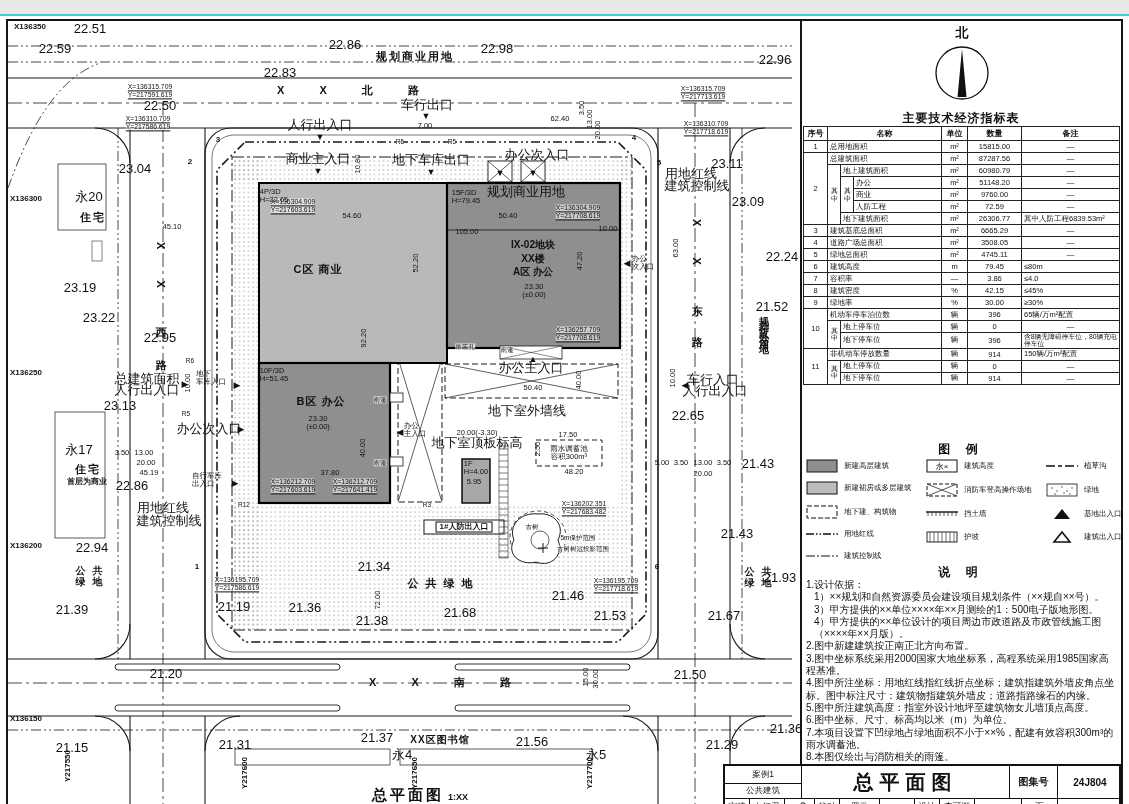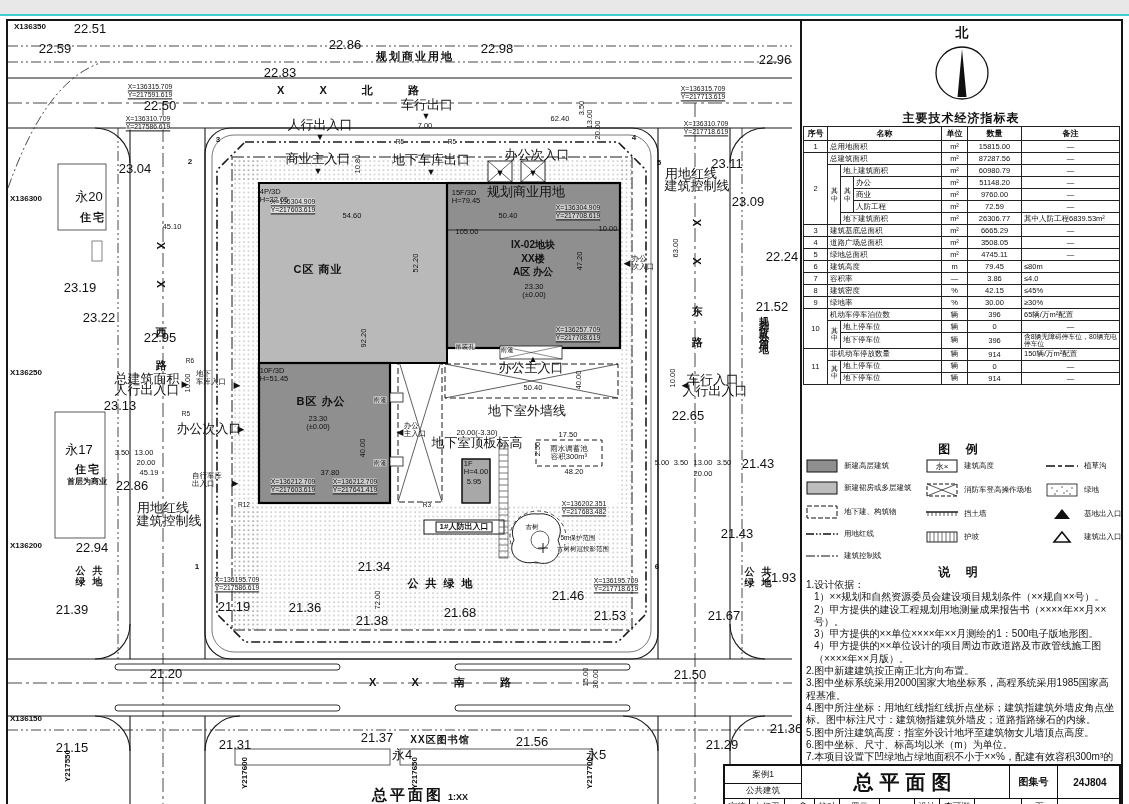--- a/index.html
+++ b/index.html
@@ -612,21 +612,20 @@
         </svg><span class="leg-label">基地出入口</span></div>
       <div class="leg-item" style="left: 1046px; top: 514px;"><svg width="32" height="14" viewBox="0 0 32 14">
           <polygon points="16,2 8,12 24,12" fill="none" stroke="#111" stroke-width="1.6"></polygon>
         </svg><span class="leg-label">建筑出入口</span></div>
     </div>
 
   <div class="notes-title">说  明</div>
   <div id="notes">
       <div class="note">1.设计依据：</div>
       <div class="note sub">1）××规划和自然资源委员会建设项目规划条件（××规自××号）。</div>
-      <div class="note sub">2）甲方提供的建设工程规划用地测量成果报告书（××××年××月××号）。</div>
       <div class="note sub">3）甲方提供的××单位××××年××月测绘的1：500电子版地形图。</div>
       <div class="note sub">4）甲方提供的××单位设计的项目周边市政道路及市政管线施工图（××××年××月版）。</div>
       <div class="note">2.图中新建建筑按正南正北方向布置。</div>
       <div class="note">3.图中坐标系统采用2000国家大地坐标系，高程系统采用1985国家高程基准。</div>
       <div class="note">4.图中所注坐标：用地红线指红线折点坐标；建筑指建筑外墙皮角点坐标。图中标注尺寸：建筑物指建筑外墙皮；道路指路缘石的内缘。</div>
       <div class="note">5.图中所注建筑高度：指室外设计地坪至建筑物女儿墙顶点高度。</div>
       <div class="note">6.图中坐标、尺寸、标高均以米（m）为单位。</div>
       <div class="note">7.本项目设置下凹绿地占绿地面积不小于××%，配建有效容积300m³的雨水调蓄池。</div>
       <div class="note">8.本图仅绘出与消防相关的雨篷。</div>
     </div>

